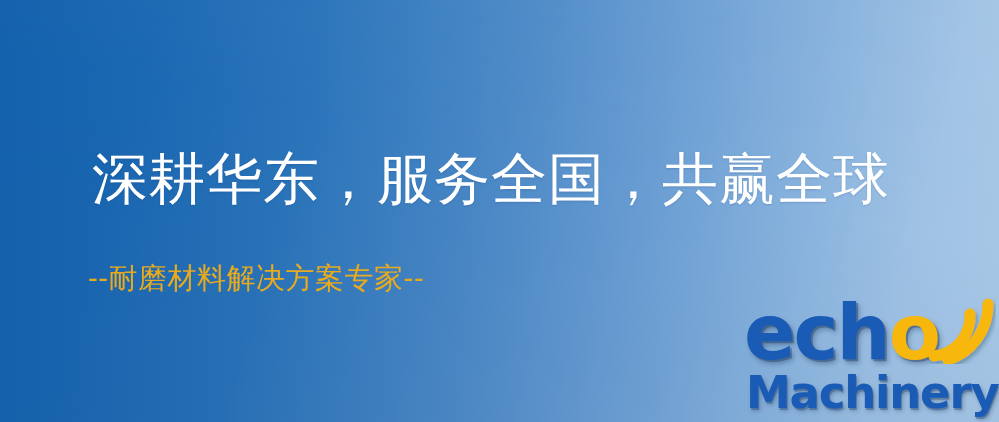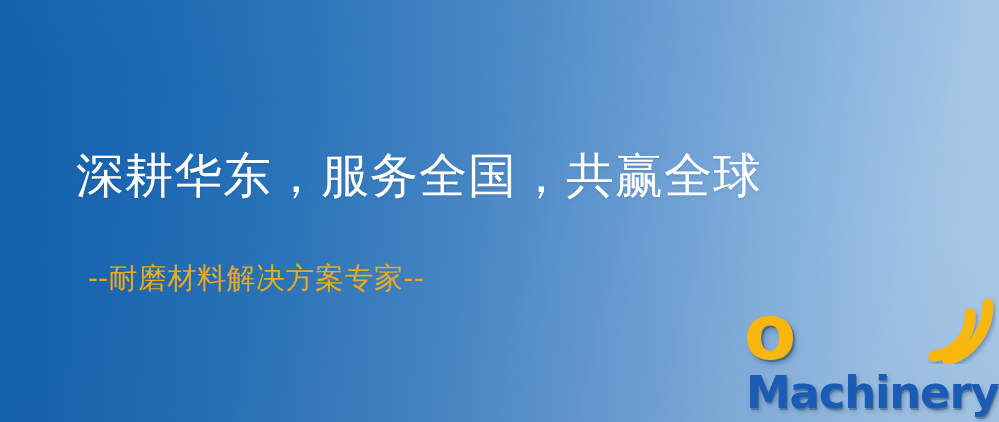--- a/index.html
+++ b/index.html
@@ -31,24 +31,24 @@
   #banner-sheen {
     position: absolute;
     inset: 0;
     background:
       linear-gradient(190deg, rgba(255,255,255,0.05) 0%, rgba(0,0,0,0.00) 40%, rgba(8,60,120,0.10) 100%);
     pointer-events: none;
   }
 
   #headline {
     position: absolute;
-    left: 76px;
+    left: 92px;
     top: 151px;
     font-family: "DejaVu Serif", "Liberation Serif", serif;
-    font-size: 48px;
+    font-size: 56px;
     line-height: 1.0;
     font-weight: 400;
     color: #ffffff;
     letter-spacing: 1px;
     white-space: nowrap;
     text-shadow: 0 1px 2px rgba(10,50,100,0.18);
     text-align: center;
   }
 
   #subtitle {
@@ -142,20 +142,21 @@
 
   <div id="banner-sheen"></div>
 
   <div id="headline">深耕华东，服务全国，共赢全球</div>
 
   <div id="subtitle">--耐磨材料解决方案专家--</div>
 
   <div id="logo">
 
     <div id="logo-wordmark">
+      <span class="logo-ech">ech</span>
       <span class="logo-o">o</span>
     </div>
 
     <div id="logo-waves">
       <svg width="70" height="72" viewBox="0 0 70 72" xmlns="http://www.w3.org/2000/svg">
         <defs>
           <filter id="wshad" x="-40%" y="-40%" width="200%" height="200%">
             <feDropShadow dx="2" dy="3" stdDeviation="2" flood-color="#11304f" flood-opacity="0.32"></feDropShadow>
           </filter>
         </defs>

